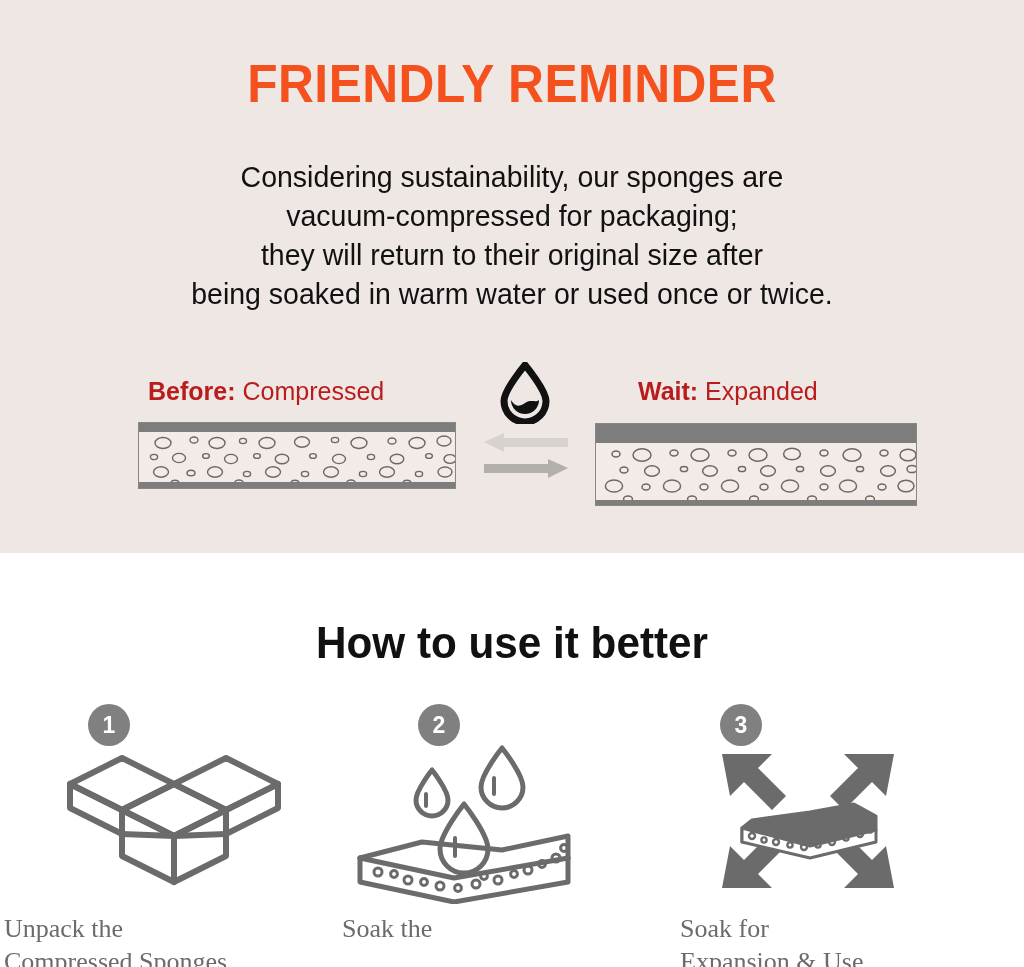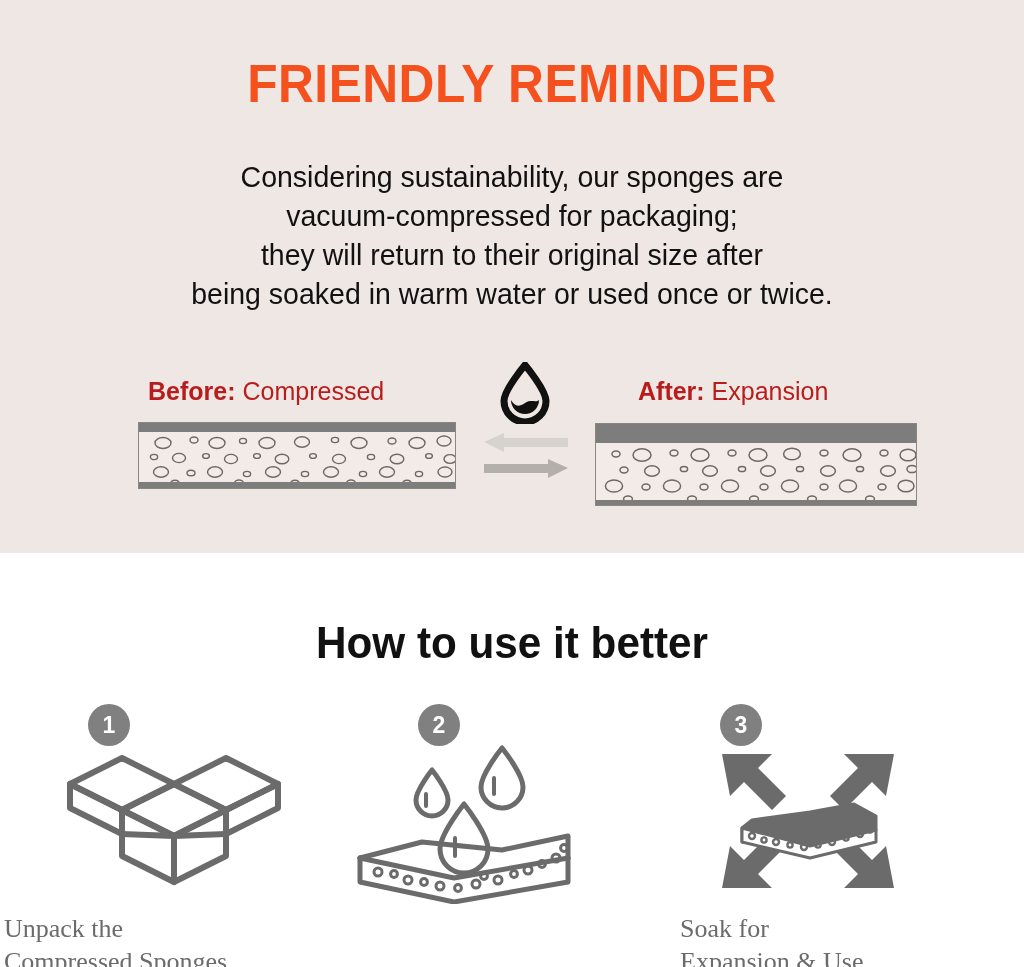--- a/index.html
+++ b/index.html
@@ -231,21 +231,21 @@
         <ellipse cx="100" cy="60" rx="4.4" ry="3"></ellipse>
         <ellipse cx="156" cy="60" rx="4" ry="2.8"></ellipse>
         <ellipse cx="212" cy="60" rx="4.4" ry="3"></ellipse>
         <ellipse cx="268" cy="60" rx="4" ry="2.8"></ellipse>
       </g>
     </svg>
     <div class="base"></div>
   </div>
 
   <div class="ba-label after">
-    <span class="lead">After:</span><span> Expansion</span>
+    <span class="lead">Wait:</span><span> Expanded</span>
   </div>
 
   <div class="sponge after">
     <div class="cap"></div>
     <svg width="322" height="83" viewBox="0 0 322 83">
       <g fill="none" stroke="#6f6862" stroke-width="1.5">
         <ellipse cx="20" cy="30" rx="4" ry="3"></ellipse>
         <ellipse cx="46" cy="31" rx="9" ry="6.2"></ellipse>
         <ellipse cx="78" cy="29" rx="4" ry="3"></ellipse>
         <ellipse cx="104" cy="31" rx="9" ry="6.2"></ellipse>
@@ -358,20 +358,21 @@
           <circle cx="156" cy="156" r="4"></circle>
           <circle cx="172" cy="150" r="3.4"></circle>
           <circle cx="186" cy="146" r="4"></circle>
           <circle cx="200" cy="140" r="3.4"></circle>
           <circle cx="214" cy="134" r="4"></circle>
           <circle cx="222" cy="124" r="3.4"></circle>
         </g>
       </svg>
     </div>
     <div class="step-caption">
+      <div>Soak the</div>
     </div>
   </div>
 
   <div class="step s3">
     <div class="badge">3</div>
     <div class="step-art">
       <svg width="340" height="180" viewBox="0 0 340 180">
         <g fill="#6b6b6b">
 
           <polygon points="42,30 92,30 78,44 106,72 92,86 64,58 50,72"></polygon>

